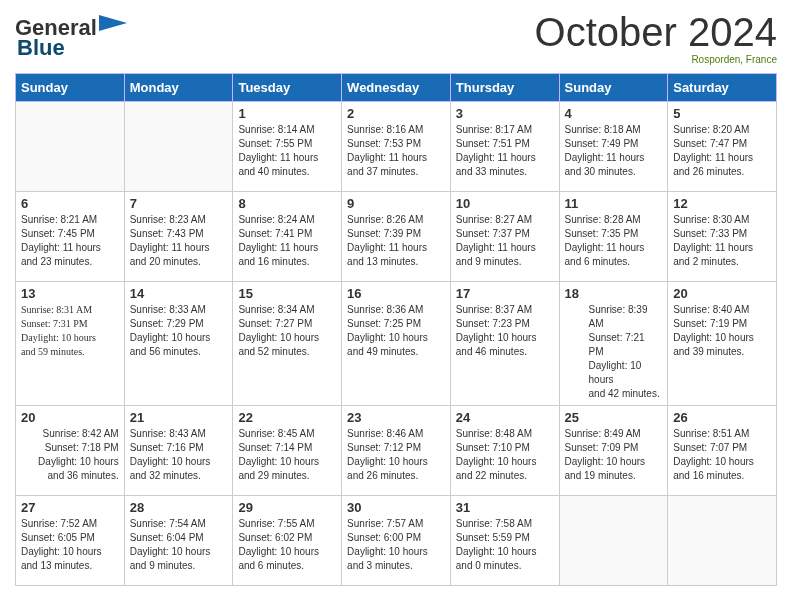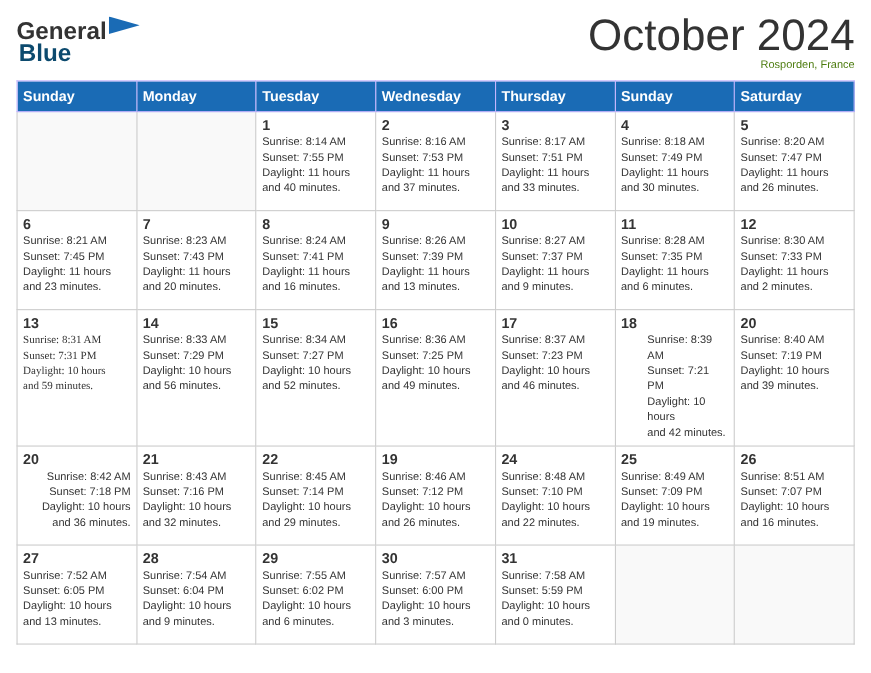--- a/index.html
+++ b/index.html
@@ -272,21 +272,21 @@
 and 32 minutes.</div>
           </td>
           <td>
             <span class="day-num">22</span>
             <div class="day-info" style="white-space: pre-line;">Sunrise: 8:45 AM
 Sunset: 7:14 PM
 Daylight: 10 hours
 and 29 minutes.</div>
           </td>
           <td>
-            <span class="day-num">19</span>
+            <span class="day-num">23</span>
             <div class="day-info" style="white-space: pre-line;">Sunrise: 8:46 AM
 Sunset: 7:12 PM
 Daylight: 10 hours
 and 26 minutes.</div>
           </td>
           <td>
             <span class="day-num">24</span>
             <div class="day-info" style="white-space: pre-line;">Sunrise: 8:48 AM
 Sunset: 7:10 PM
 Daylight: 10 hours

